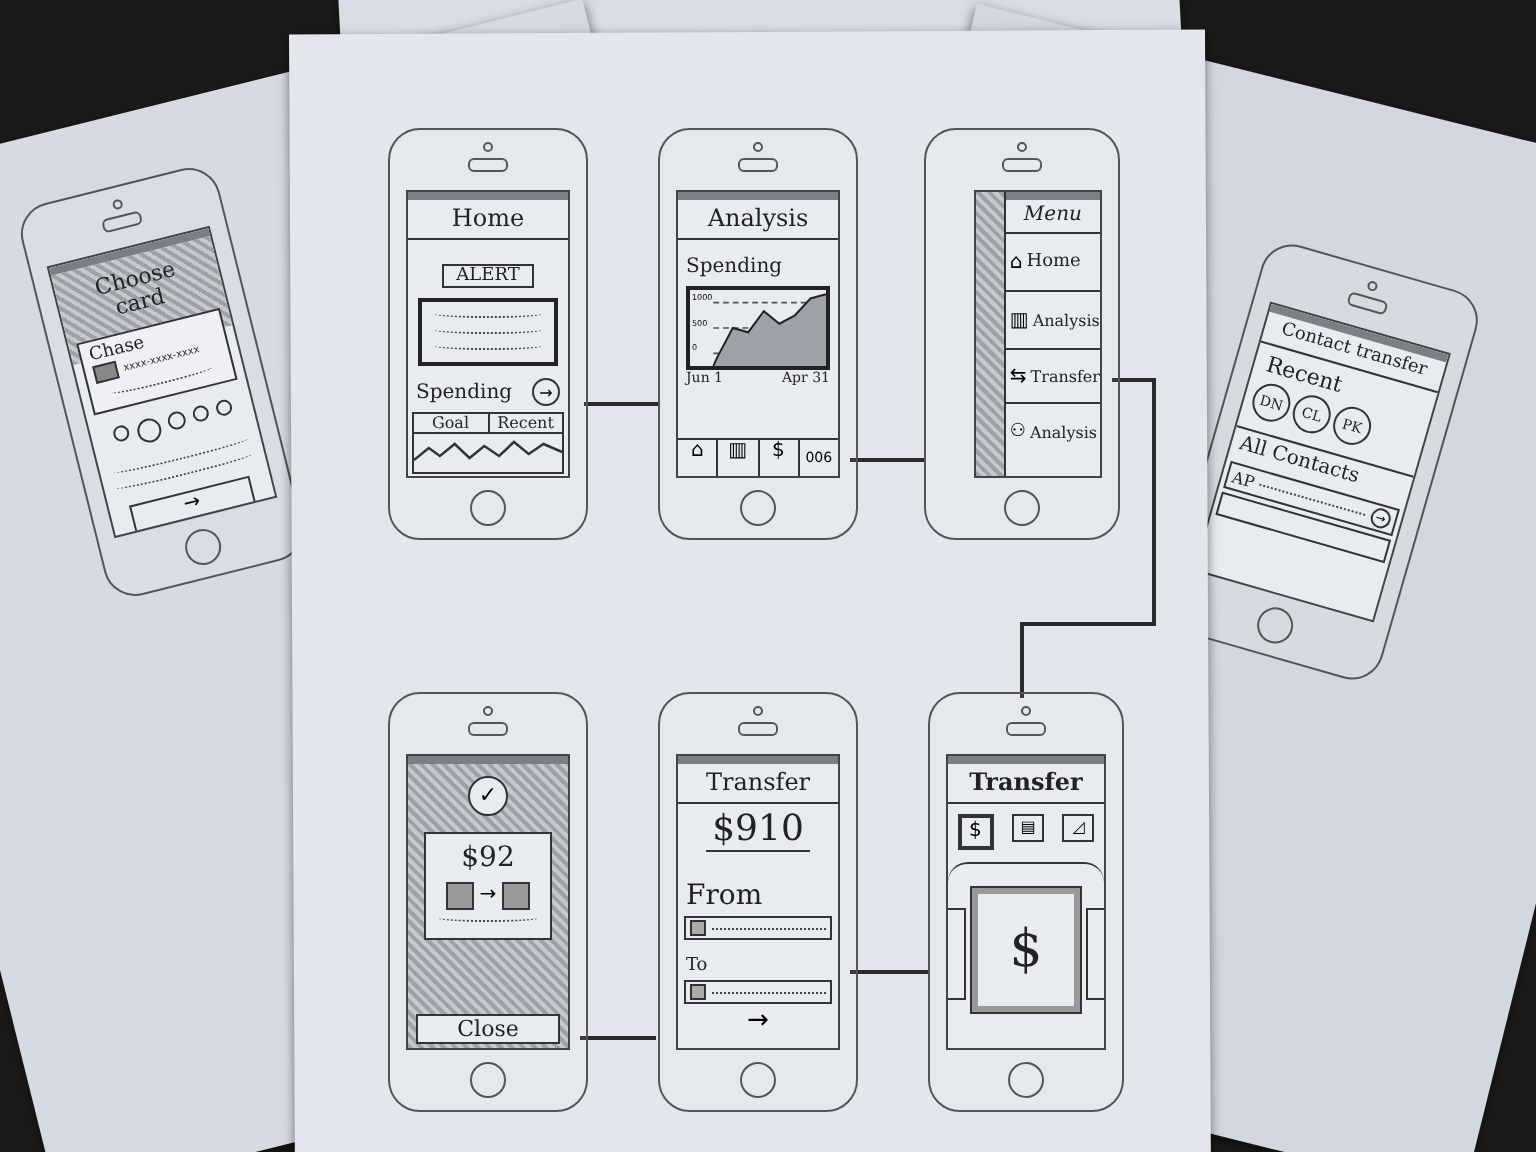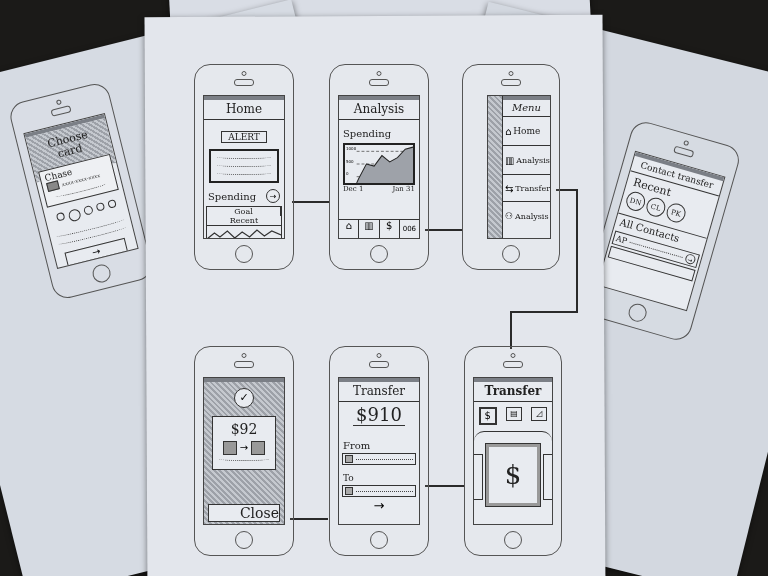--- a/index.html
+++ b/index.html
@@ -107,21 +107,21 @@
     <div style="margin:5px 5px 0;border:2px solid #222;height:30px;">
       <div class="scribble"></div>
         <div class="scribble"></div>
         <div class="scribble"></div>
     </div>
     <div style="display:flex;justify-content:space-between;align-items:center;padding:6px 4px 0;">
       <span class="hand" style="font-size:10px;">Spending</span>
       <span class="circle" style="width:12px;height:12px;font-size:8px;">→</span>
     </div>
     <div class="box" style="margin:3px 2px 0;">
-      <div style="display:flex;border-bottom:1.3px solid #333;flex-direction:column;">
+      <div style="display:flex;border-bottom:1.3px solid #333;">
         <span class="hand" style="flex:1;font-size:8px;text-align:center;border-right:1.3px solid #333;">Goal</span>
         <span class="hand" style="flex:1;font-size:8px;text-align:center;">Recent</span>
       </div>
       <svg width="100%" height="14" viewBox="0 0 80 14" preserveAspectRatio="none">
         <polyline points="0,12 8,6 14,10 22,4 30,11 38,5 46,10 54,3 62,9 70,4 80,8" fill="none" stroke="#333" stroke-width="1.3"></polyline>
       </svg>
     </div>
   </div>
   <div class="homebtn"></div>
 </div>
@@ -139,22 +139,22 @@
         <line x1="12" y1="18" x2="70" y2="18" stroke="#555" stroke-dasharray="3,2" stroke-width="0.8"></line>
         <line x1="12" y1="30" x2="70" y2="30" stroke="#555" stroke-dasharray="3,2" stroke-width="0.8"></line>
         <polygon points="12,36 14,32 22,18 30,20 38,10 46,16 54,12 62,4 70,2 70,36" fill="#9ea2a9"></polygon>
         <polyline points="12,36 14,32 22,18 30,20 38,10 46,16 54,12 62,4 70,2" fill="none" stroke="#222" stroke-width="1"></polyline>
       </svg>
       <span style="position:absolute;left:1px;top:1px;font-size:4px;">1000</span>
       <span style="position:absolute;left:1px;top:14px;font-size:4px;">500</span>
       <span style="position:absolute;left:1px;top:26px;font-size:4px;">0</span>
     </div>
     <div style="display:flex;justify-content:space-between;padding:0 4px;">
-      <span class="hand" style="font-size:7px;">Dec 1</span>
-      <span class="hand" style="font-size:7px;">Jan 31</span>
+      <span class="hand" style="font-size:7px;">Jun 1</span>
+      <span class="hand" style="font-size:7px;">Apr 31</span>
     </div>
     <div style="position:absolute;left:0;right:0;bottom:0;height:18px;border-top:1.4px solid #333;display:flex;">
       <span style="flex:1;text-align:center;font-size:10px;border-right:1.3px solid #333;">⌂</span>
       <span style="flex:1;text-align:center;font-size:10px;border-right:1.3px solid #333;">▥</span>
       <span style="flex:1;text-align:center;font-size:10px;border-right:1.3px solid #333;">$</span>
       <span style="flex:1;text-align:center;font-size:7px;line-height:18px;">006</span>
     </div>
   </div>
   <div class="homebtn"></div>
 </div>
@@ -198,33 +198,33 @@
     </div>
     <div class="box" style="margin:8px 8px 0;background:#e8ebf0;padding:4px 0;">
       <div class="hand" style="text-align:center;font-size:14px;">$92</div>
       <div style="display:flex;justify-content:center;align-items:center;gap:3px;margin-top:4px;">
         <span class="box" style="width:12px;height:12px;background:#999;"></span>
         <span style="font-size:10px;">→</span>
         <span class="box" style="width:12px;height:12px;background:#999;"></span>
       </div>
       <div class="scribble" style="margin-top:2px;"></div>
     </div>
-    <div class="box hand" style="position:absolute;left:4px;right:4px;bottom:2px;text-align:right;font-size:14px;background:#e8ebf0;margin-top:16px;">Close</div>
+    <div class="box hand" style="position:absolute;left:4px;right:4px;bottom:2px;text-align:center;font-size:11px;background:#e8ebf0;margin-top:16px;">Close</div>
   </div>
   <div class="homebtn"></div>
 </div>
 
 <div class="phone" style="left:329px;top:346px;width:98px;height:208px;">
   <div class="cam"></div>
     <div class="speaker"></div>
   <div class="screen">
     <div class="statusbar"></div>
     <div class="title">Transfer</div>
     <div class="hand" style="text-align:center;font-size:18px;border-bottom:1.4px solid #333;margin:2px 14px 0;">$910</div>
-    <div class="hand" style="font-size:10px;padding:14px 4px 2px;">From</div>
+    <div class="hand" style="font-size:14px;padding:14px 4px 2px;">From</div>
     <div class="box" style="margin:0 3px;display:flex;align-items:center;padding:1px 2px;">
       <span class="box" style="width:6px;height:6px;background:#aaa;"></span>
       <span style="flex:1;border-bottom:1px dotted #444;margin-left:3px;"></span>
     </div>
     <div class="hand" style="font-size:9px;padding:8px 4px 2px;">To</div>
     <div class="box" style="margin:0 3px;display:flex;align-items:center;padding:1px 2px;">
       <span class="box" style="width:6px;height:6px;background:#aaa;"></span>
       <span style="flex:1;border-bottom:1px dotted #444;margin-left:3px;"></span>
     </div>
     <div style="text-align:center;font-size:13px;margin-top:1px;">→</div>

